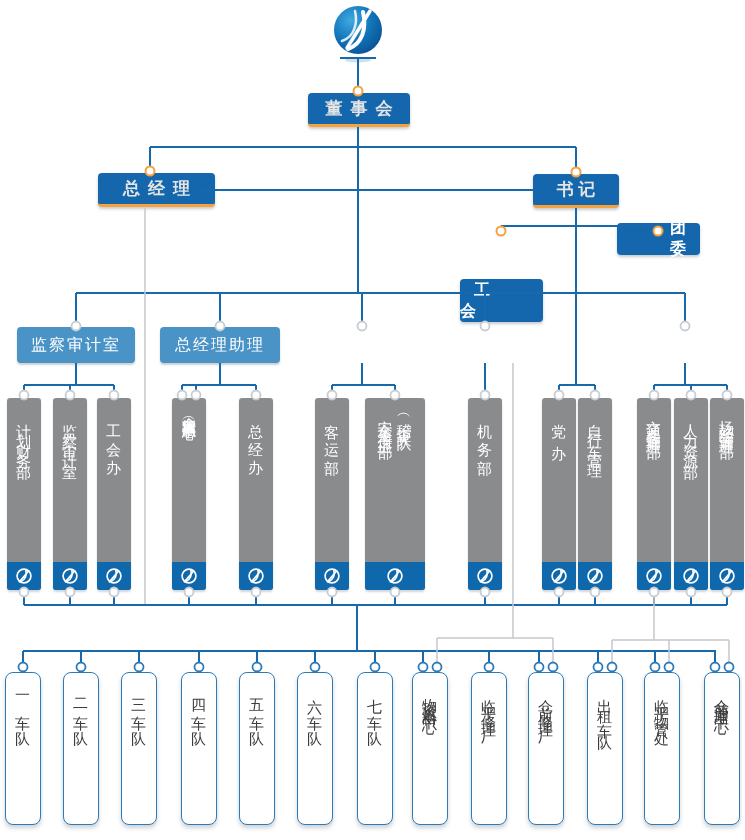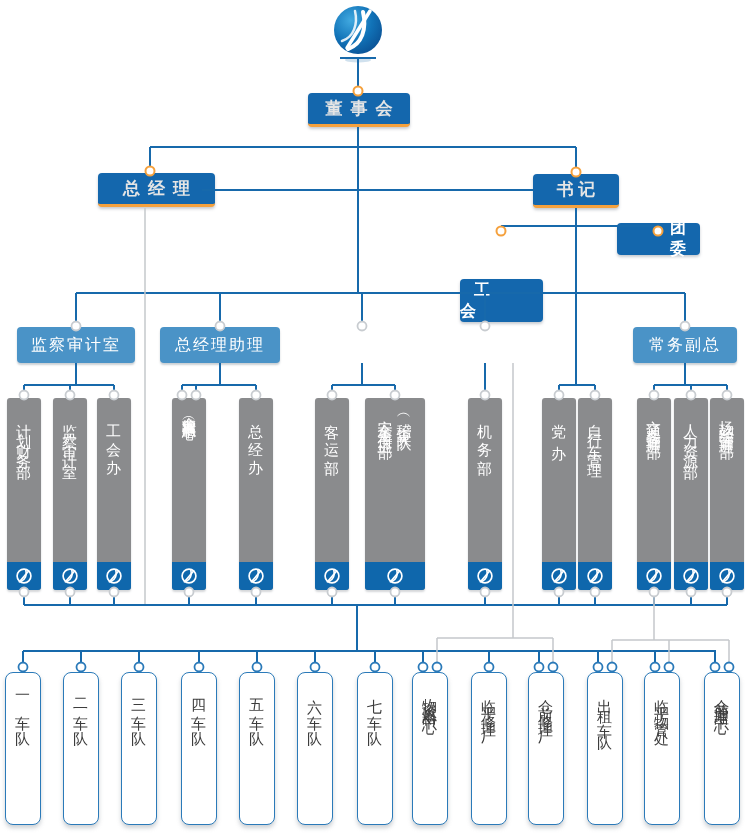--- a/index.html
+++ b/index.html
@@ -153,21 +153,20 @@
   <div class="box dark ls8" style="left:308px;top:93px;width:102px;height:34px;">董事会</div>
 
   <div class="box dark ls8" style="left:98px;top:173px;width:117px;height:34px;">总经理</div>
   <div class="box dark" style="left:533px;top:174px;width:86px;height:34px;">书 记</div>
 
   <div class="box dark2 ls14" style="left:460px;top:233px;width:83px;height:43px;margin-top:46px;">工 会</div>
   <div class="box dark2 ls14" style="left:617px;top:223px;width:83px;height:32px;text-align:right;">团 委</div>
 
   <div class="box vp" style="left:17px;top:327px;width:118px;height:36px;">监察审计室</div>
   <div class="box vp" style="left:160px;top:327px;width:120px;height:36px;text-align:right;">总经理助理</div>
-  <div class="box vp" style="left:633px;top:327px;width:104px;height:36px;">常务副总</div>
 
   <div class="box dept" style="left:7px;width:34px;">
     <div class="dept-body">
         <span class="vline ls10">计划财务部</span>
       </div>
     <div class="dept-foot">
         <svg class="mini">
           <use href="#mlogo"></use>
         </svg>
       </div>

